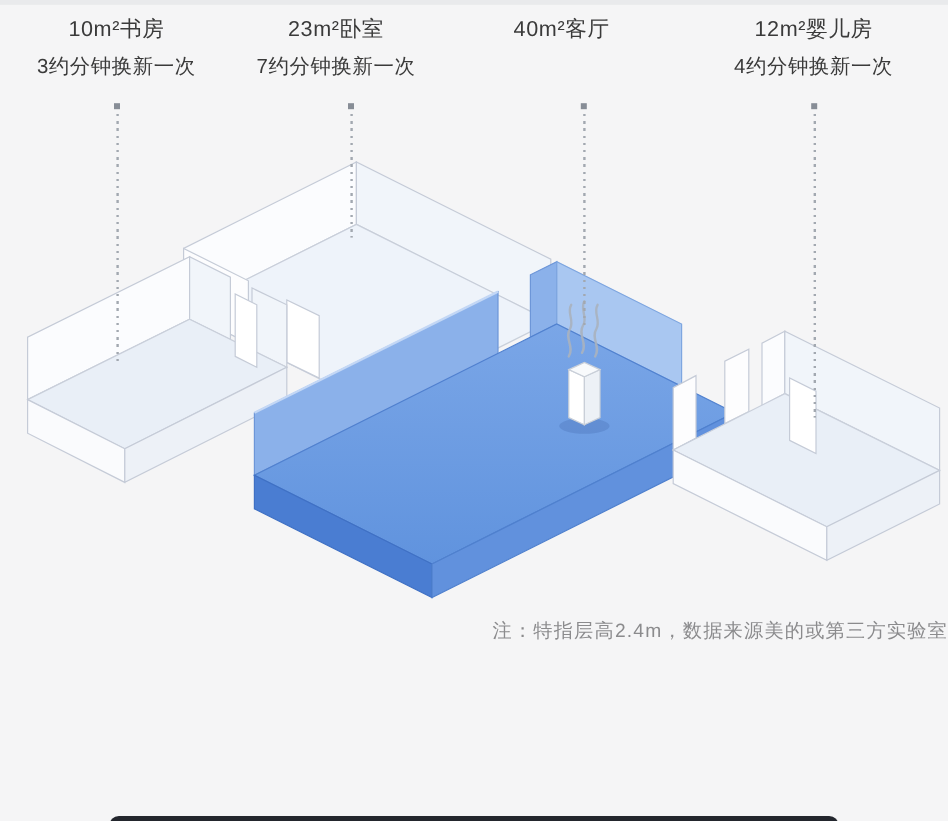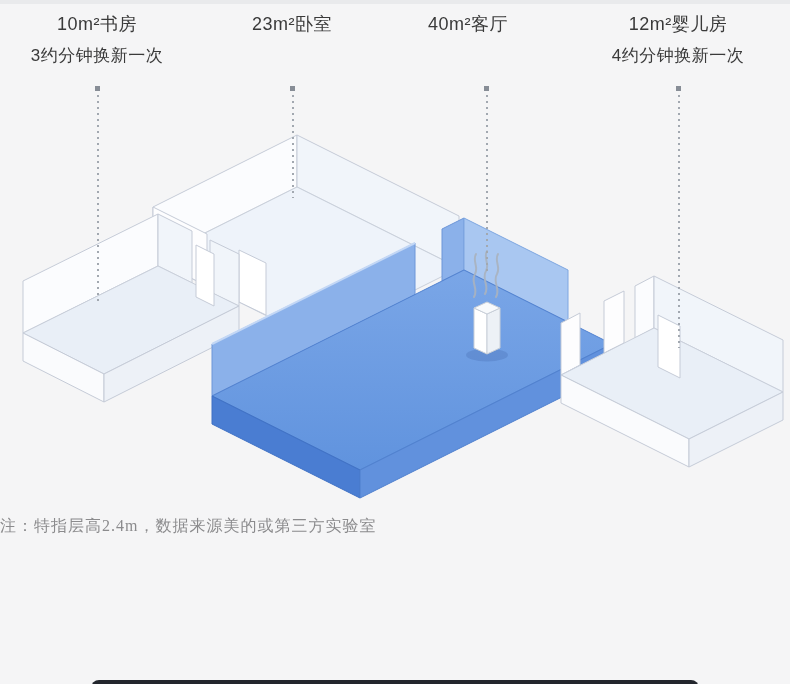--- a/index.html
+++ b/index.html
@@ -6,22 +6,22 @@
   body{background:#e9eaec;font-family:"Liberation Sans","DejaVu Sans",sans-serif;}
   .stage{position:relative;width:790px;height:684px;margin:4px auto;background:#f5f5f6;overflow:hidden;}
   .floorplan{position:absolute;left:0;top:0;}
   .label{position:absolute;top:4px;width:240px;text-align:center;color:#3a3a3a;}
   .label .area{font-size:18px;line-height:32px;letter-spacing:.5px;}
   .label .rate{font-size:17px;line-height:32px;letter-spacing:.5px;}
   .leader{position:absolute;top:82px;width:5px;}
   .leader .sq{width:5px;height:5px;background:#878d96;margin:0 auto;}
   .leader .dash{width:2px;margin:4px auto 0;
     background-image:repeating-linear-gradient(to bottom,#a2a8b0 0,#a2a8b0 2px,transparent 2px,transparent 6px);}
-  .note{position:absolute;top:512px;left:0;width:100%;text-align:left;
-    font-size:16px;color:#8b8b8d;letter-spacing:1px;font-family:Liberation Serif, serif;}
+  .note{position:absolute;top:512px;left:0;width:100%;text-align:right;
+    font-size:16px;color:#8b8b8d;letter-spacing:1px;}
   .footer-bar{position:absolute;bottom:0;left:91px;width:608px;height:8px;
     background:#23262d;border-radius:10px 10px 0 0;}
 </style>
 </head>
 <body>
 
 <div class="stage">
 
   <svg class="floorplan" width="790" height="560" viewBox="0 0 790 560">
     <defs>
@@ -101,22 +101,23 @@
   </div>
   <div class="leader" style="left:676px">
     <div class="sq"></div>
     <div class="dash" style="height:253px"></div>
   </div>
 
   <div class="label" style="left:-23px">
     <div class="area">10m²书房</div>
     <div class="rate">3约分钟换新一次</div>
   </div>
-  <div class="label" style="left:172px">
+  <div class="label" style="left:160px">
     <div class="area">23m²卧室</div>
+    <div class="rate">7约分钟换新一次</div>
   </div>
   <div class="label" style="left:348px">
     <div class="area">40m²客厅</div>
   </div>
   <div class="label" style="left:558px">
     <div class="area">12m²婴儿房</div>
     <div class="rate">4约分钟换新一次</div>
   </div>
 
   <div class="note">注：特指层高2.4m，数据来源美的或第三方实验室</div>

